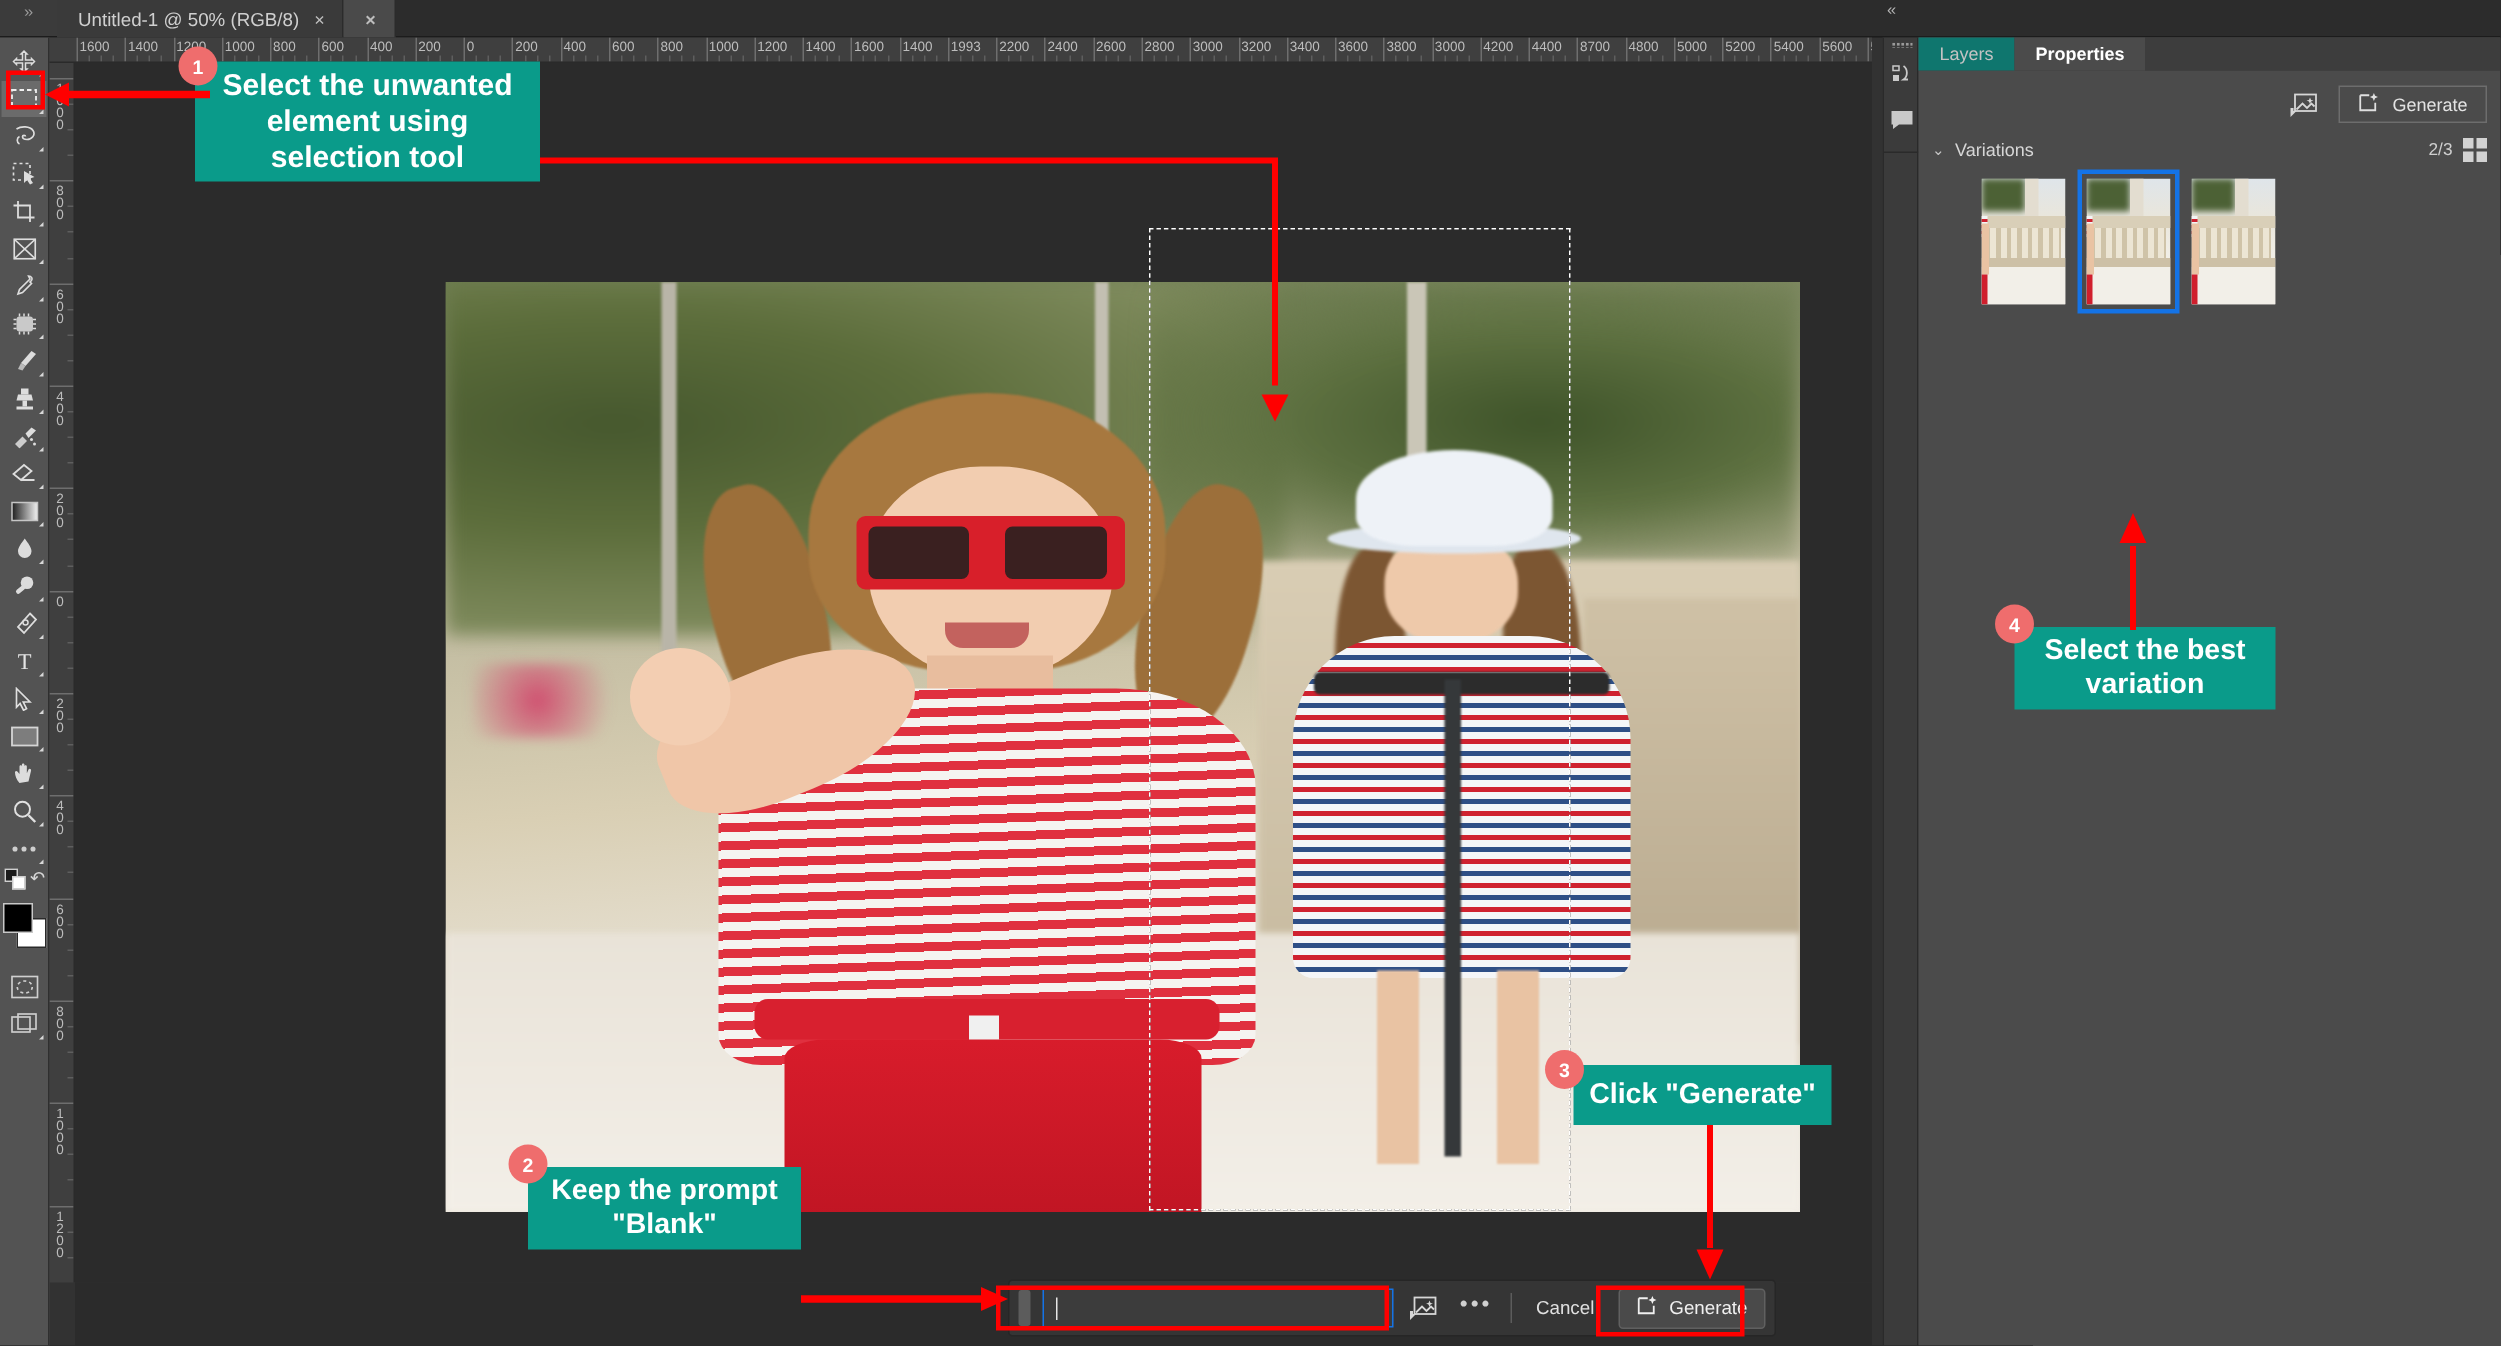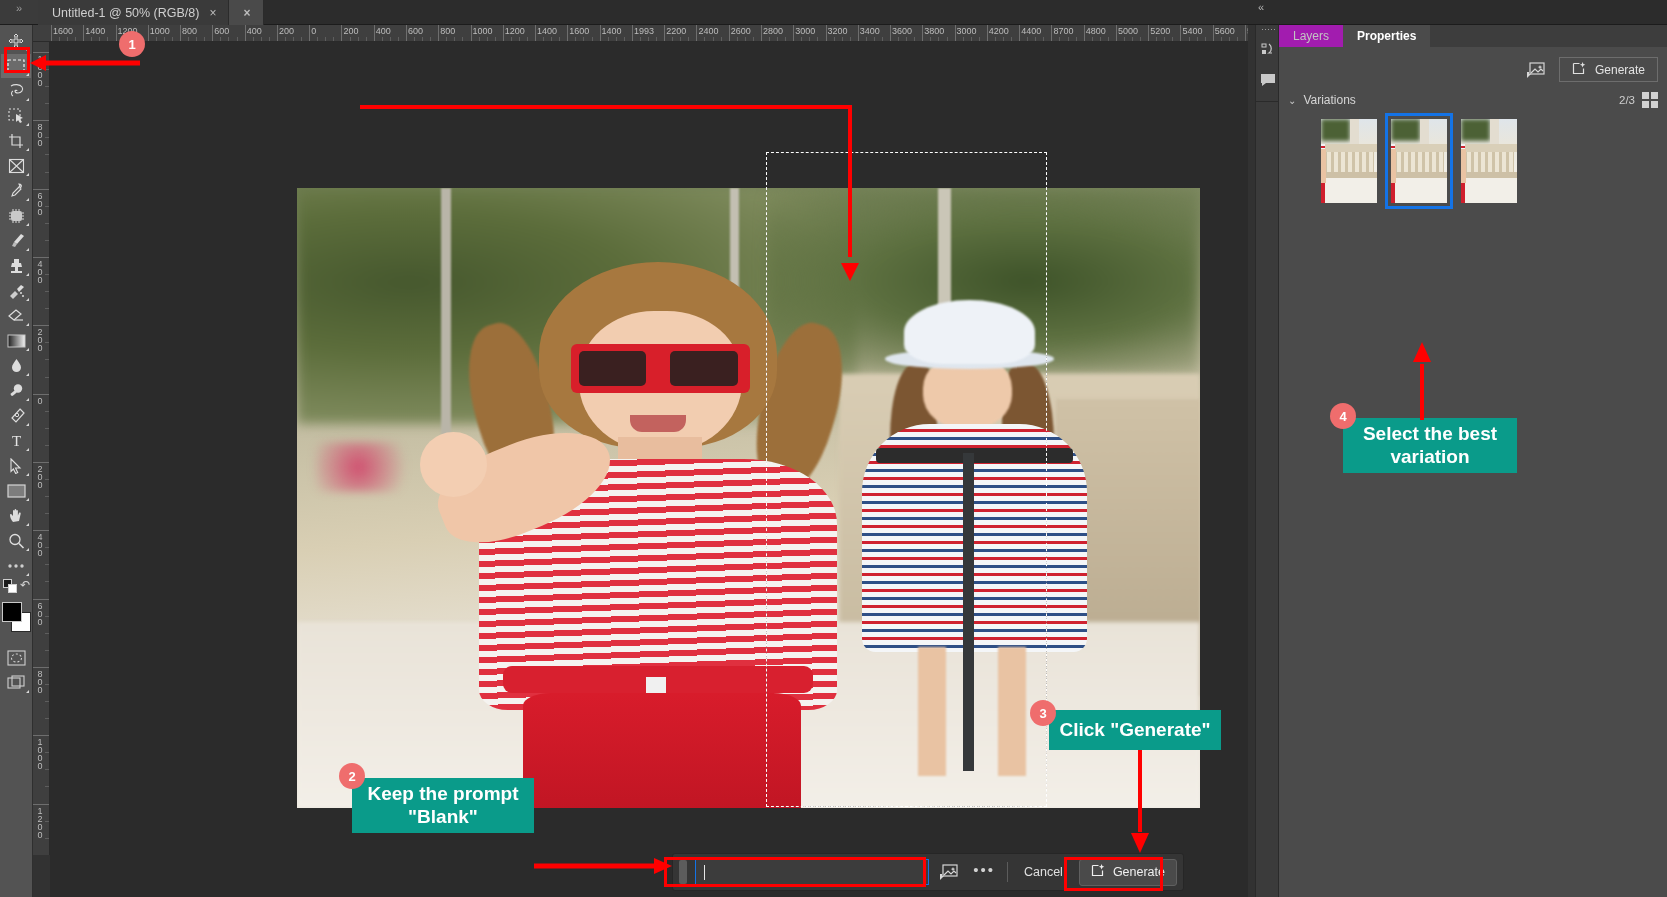--- a/index.html
+++ b/index.html
@@ -146,21 +146,21 @@
   .rail-grip i { display:block; width:14px; height:4px;
      background-image: radial-gradient(circle, #9a9a9a 40%, transparent 41%);
      background-size: 3px 3px; }
   .rail-divider { position:absolute; left:0; top:76px; width:24px; height:1px; background:#2a2a2a; }
 
   .panel {
     position: absolute; left: 1279px; top: 25px; width: 388px; height: 872px;
     background: #4b4b4b;
   }
   .panel-tabs { display: flex; height: 22px; background: #3d3d3d; }
-  .ptab { padding: 0 14px; height: 22px; line-height: 22px; font-size: 12px; color: #c3c3c3; background:#a21caf; }
+  .ptab { padding: 0 14px; height: 22px; line-height: 22px; font-size: 12px; color: #c3c3c3; background:#0f766e; }
   .ptab.active { background: #4b4b4b; color: #fff; font-weight: bold; }
   .ptab-rest { flex: 1; background: #3d3d3d; }
 
   .layer-row {
     display: flex; align-items: center; gap: 9px; height: 30px; padding: 0 8px;
     border-bottom: 1px solid #3c3c3c;
   }
   .thumb-btn { width: 22px; height: 22px; background: #333; border: 1px solid #5d5d5d; display:flex; align-items:center; justify-content:center; }
   .mask-btn  { width: 22px; height: 22px; background: #4b4b4b; border: 1px solid #6a6a6a; display:flex; align-items:center; justify-content:center; }
   .layer-name { font-size: 12px; color: #ddd; }
@@ -859,20 +859,21 @@
       <span>Generate</span>
     </div>
   </div>
 
   <div class="redbox" style="left:4px; top:47px; width:26px; height:26px;"></div>
   <svg class="arrow-svg" style="left:28px; top:52px;" width="115" height="22" viewBox="0 0 115 22">
     <path d="M112 11H16" stroke="#ff0000" stroke-width="5"></path>
     <path d="M2 11l16-8v16z" fill="#ff0000"></path>
   </svg>
   <div class="badge" style="left:119px; top:31px;">1</div>
+  <div class="note" style="left:130px; top:41px; width:230px; height:80px; font-size:20px;">Select the unwanted element using selection tool</div>
 
   <svg class="arrow-svg" style="left:358px; top:96px;" width="505" height="190" viewBox="0 0 505 190">
     <path d="M2 11h490v150" stroke="#ff0000" stroke-width="4" fill="none"></path>
     <path d="M492 185l-9-18h18z" fill="#ff0000"></path>
   </svg>
 
   <div class="badge" style="left:339px; top:763px;">2</div>
   <div class="note" style="left:352px; top:778px; width:182px; height:55px; font-size:19px;">Keep the prompt "Blank"</div>
   <svg class="arrow-svg" style="left:534px; top:856px;" width="140" height="20" viewBox="0 0 140 20">
     <path d="M0 10h120" stroke="#ff0000" stroke-width="5"></path>

